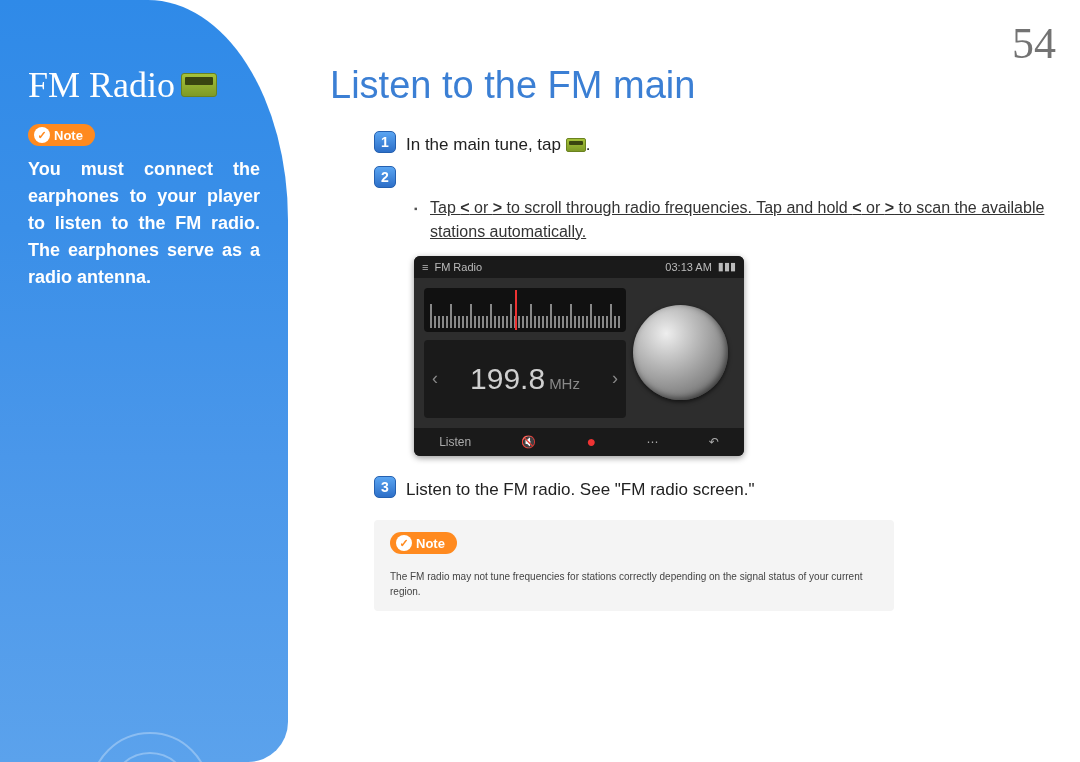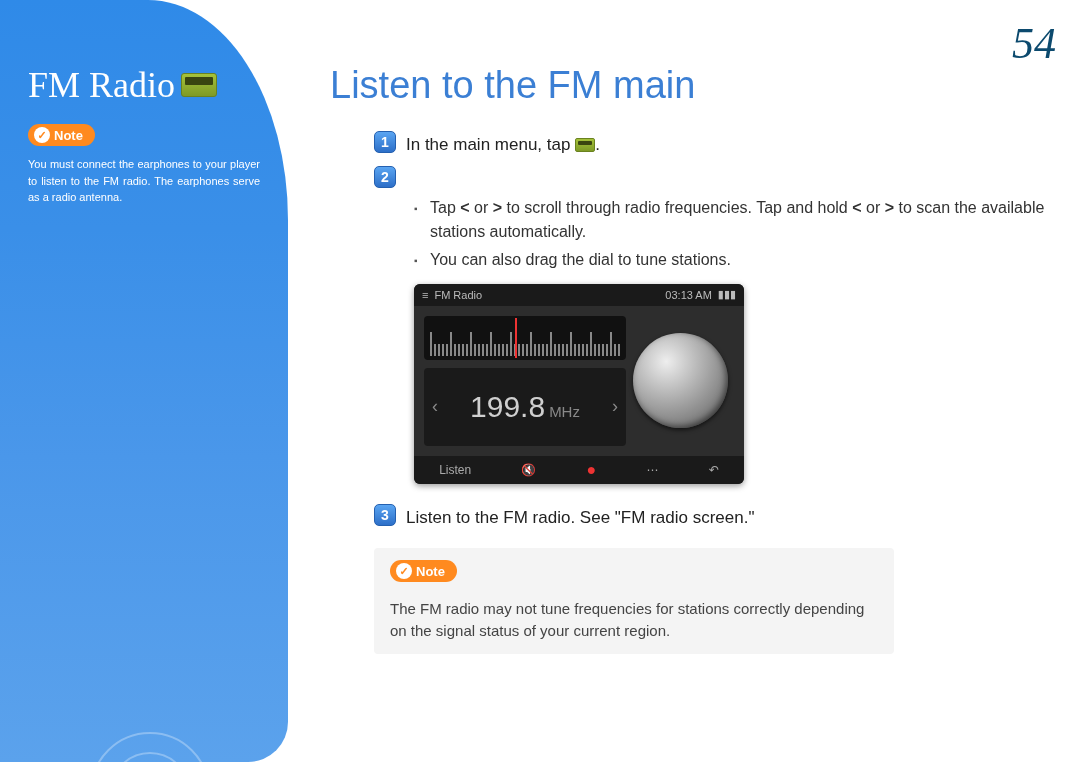--- a/index.html
+++ b/index.html
@@ -10,22 +10,21 @@
     background: #fff;
     position: relative;
     overflow: hidden;
     color: #333;
   }
   .page-num {
     position: absolute;
     top: 18px;
     right: 24px;
     font-size: 44px;
-    font-style: italic;
-    color: #0c4a6e;
+    color: #737373;
     font-weight: 300;
     font-family: Georgia, serif;
   }
 
   
   .sidebar {
     position: absolute;
     left: 0; top: 0;
     width: 288px; height: 762px;
     background: linear-gradient(180deg,#2f8ae8 0%,#3a8fe8 30%,#4a97ea 60%,#5ba2ec 100%);
@@ -56,23 +55,24 @@
     padding: 3px 12px 3px 6px;
     border-radius: 12px;
     margin-bottom: 10px;
   }
   .note-pill .tick {
     width: 16px; height: 16px; background:#fff; border-radius:50%;
     display:inline-flex;align-items:center;justify-content:center;
     color:#ff8a1f; font-size:11px; font-weight:bold;
   }
   .side-note {
-    font-size: 11px;
+    font-size: 18px;
     line-height: 1.5;
     text-align: justify;
+    font-weight: bold;
   }
 
   
   .deco { position:absolute; bottom:30px; left:90px; opacity:.6;}
   .ring { border:2px solid rgba(255,255,255,.5); border-radius:50%; position:absolute;}
   .r1 { width:120px;height:120px; left:0; top:0;}
   .r2 { width:80px;height:80px; left:20px; top:20px;}
   .deco2 { position:absolute; bottom:-10px; left:-20px; opacity:.5;}
 
   
@@ -116,21 +116,21 @@
   .step-num {
     flex: 0 0 22px; height:22px;
     background: linear-gradient(#5aa5f2,#2d6fc8);
     color:#fff; font-weight:bold; font-size:14px;
     border-radius:5px;
     display:flex;align-items:center;justify-content:center;
     border:1px solid #2460b0;
   }
   .step-text { font-size:17px; line-height:1.5; color:#222; padding-top:1px;}
   .sub-list { margin:6px 0 12px 84px; font-size:16px; color:#333; line-height:1.5;}
-  .sub-list li { list-style: none; position:relative; padding-left:16px; margin-bottom:4px;}
+  .sub-list li { list-style: none; position:relative; padding-left:16px; margin-bottom:4px;text-decoration:underline;}
   .sub-list li::before { content:"▪"; position:absolute; left:0; color:#555; font-size:10px; top:5px;}
 
   
   .device {
     width: 330px; height: 200px;
     margin: 8px 0 20px 84px;
     background:#2d2d2d;
     border-radius:6px;
     box-shadow: 0 2px 6px rgba(0,0,0,.4);
     display:flex; flex-direction:column;
@@ -170,21 +170,21 @@
   .dev-bot .rec{color:#e33;font-size:16px;}
 
   
   .note-box {
     margin: 18px 0 0 44px;
     width: 520px;
     background:#f4f4f4;
     border-radius:4px;
     padding:12px 16px;
   }
-  .note-box-text{font-size:15px;line-height:1.45;color:#444;margin-top:6px;}
+  .note-box-text{font-size:10px;line-height:1.45;color:#444;margin-top:6px;}
 
   b { font-weight:bold; }
 </style>
 </head>
 <body>
 
 <div class="page-num">54</div>
 
 <div class="sidebar">
   <div class="side-title">
@@ -205,30 +205,29 @@
     
   </div>
 </div>
 
 <div class="main">
   <div class="main-title">Listen to the FM main</div>
 
   <div class="step-row">
     <div class="step-num">1</div>
     <div class="step-text">
-      <span>In the main menu, tap </span><span class="radio-icon-small"></span><span>.</span>
+      <span>In the main tune, tap </span><span class="radio-icon-small"></span><span>.</span>
     </div>
   </div>
 
   <div class="step-row">
     <div class="step-num">2</div>
   </div>
   <ul class="sub-list">
     <li>Tap <b>&lt;</b> or <b>&gt;</b> to scroll through radio frequencies. Tap and hold <b>&lt;</b> or <b>&gt;</b> to scan the available stations automatically.</li>
-    <li>You can also drag the dial to tune stations.</li>
   </ul>
 
   <div class="device">
     <div class="dev-top">
       <div class="t-left">
         <span>≡</span>
         <span>FM Radio</span>
       </div>
       <div style="display:flex;gap:6px;align-items:center">
         <span>03:13 AM</span>

